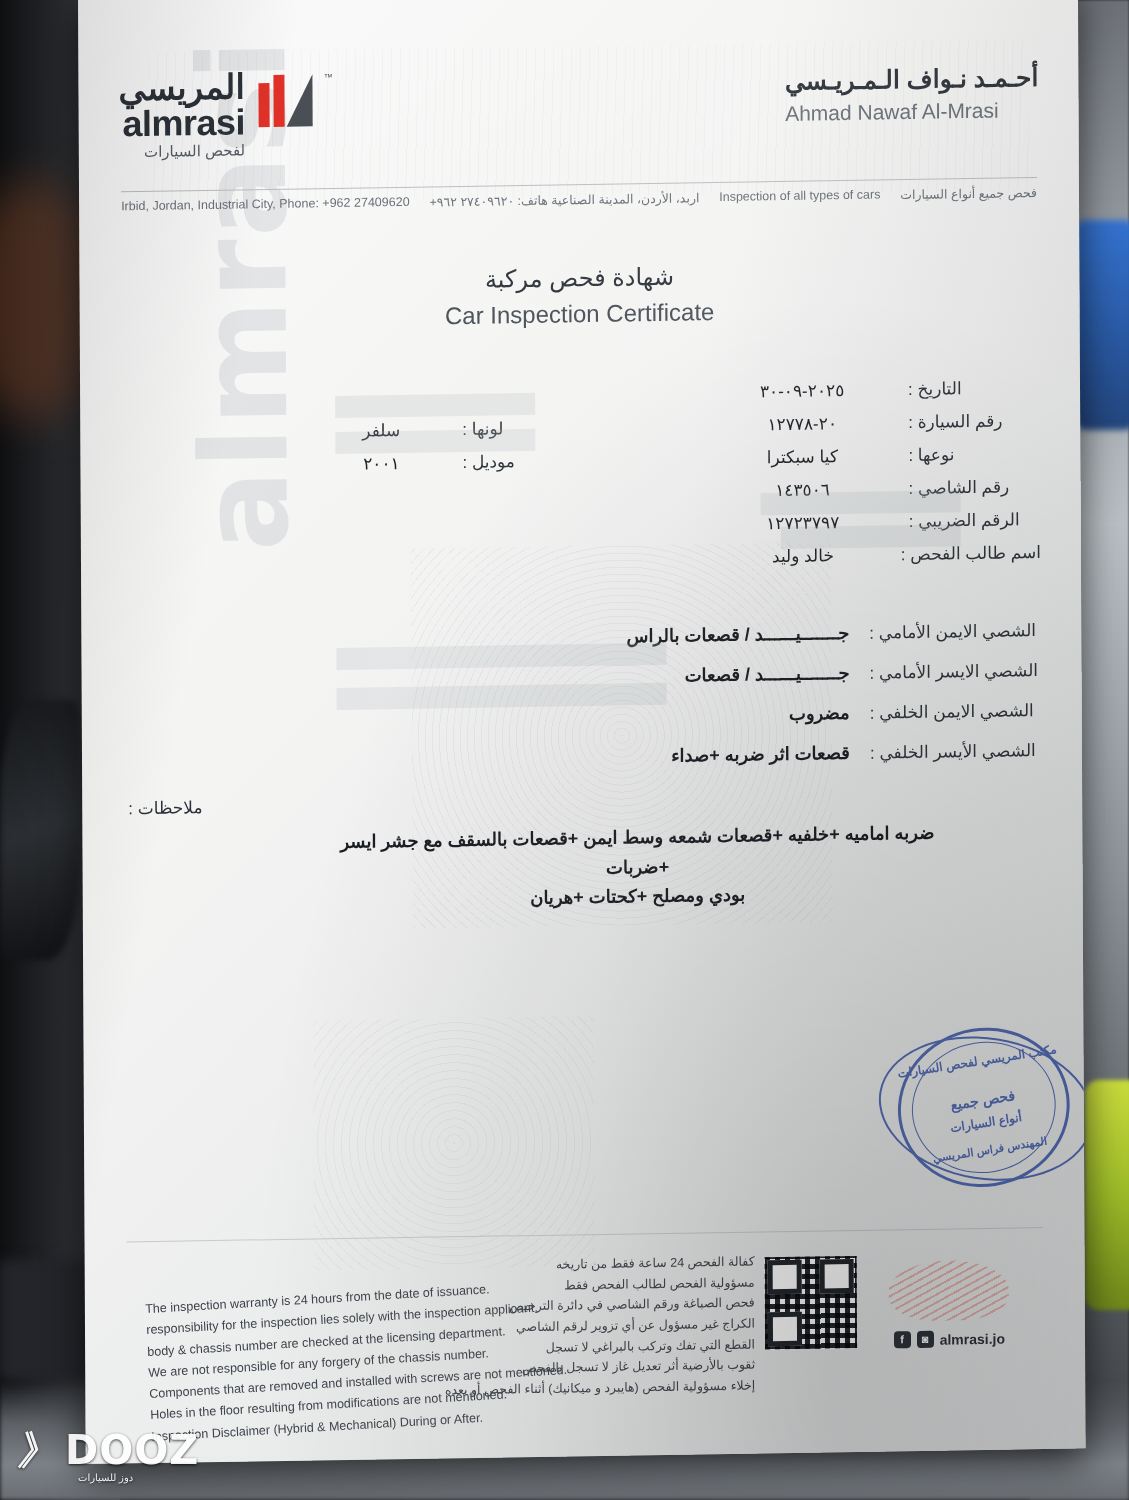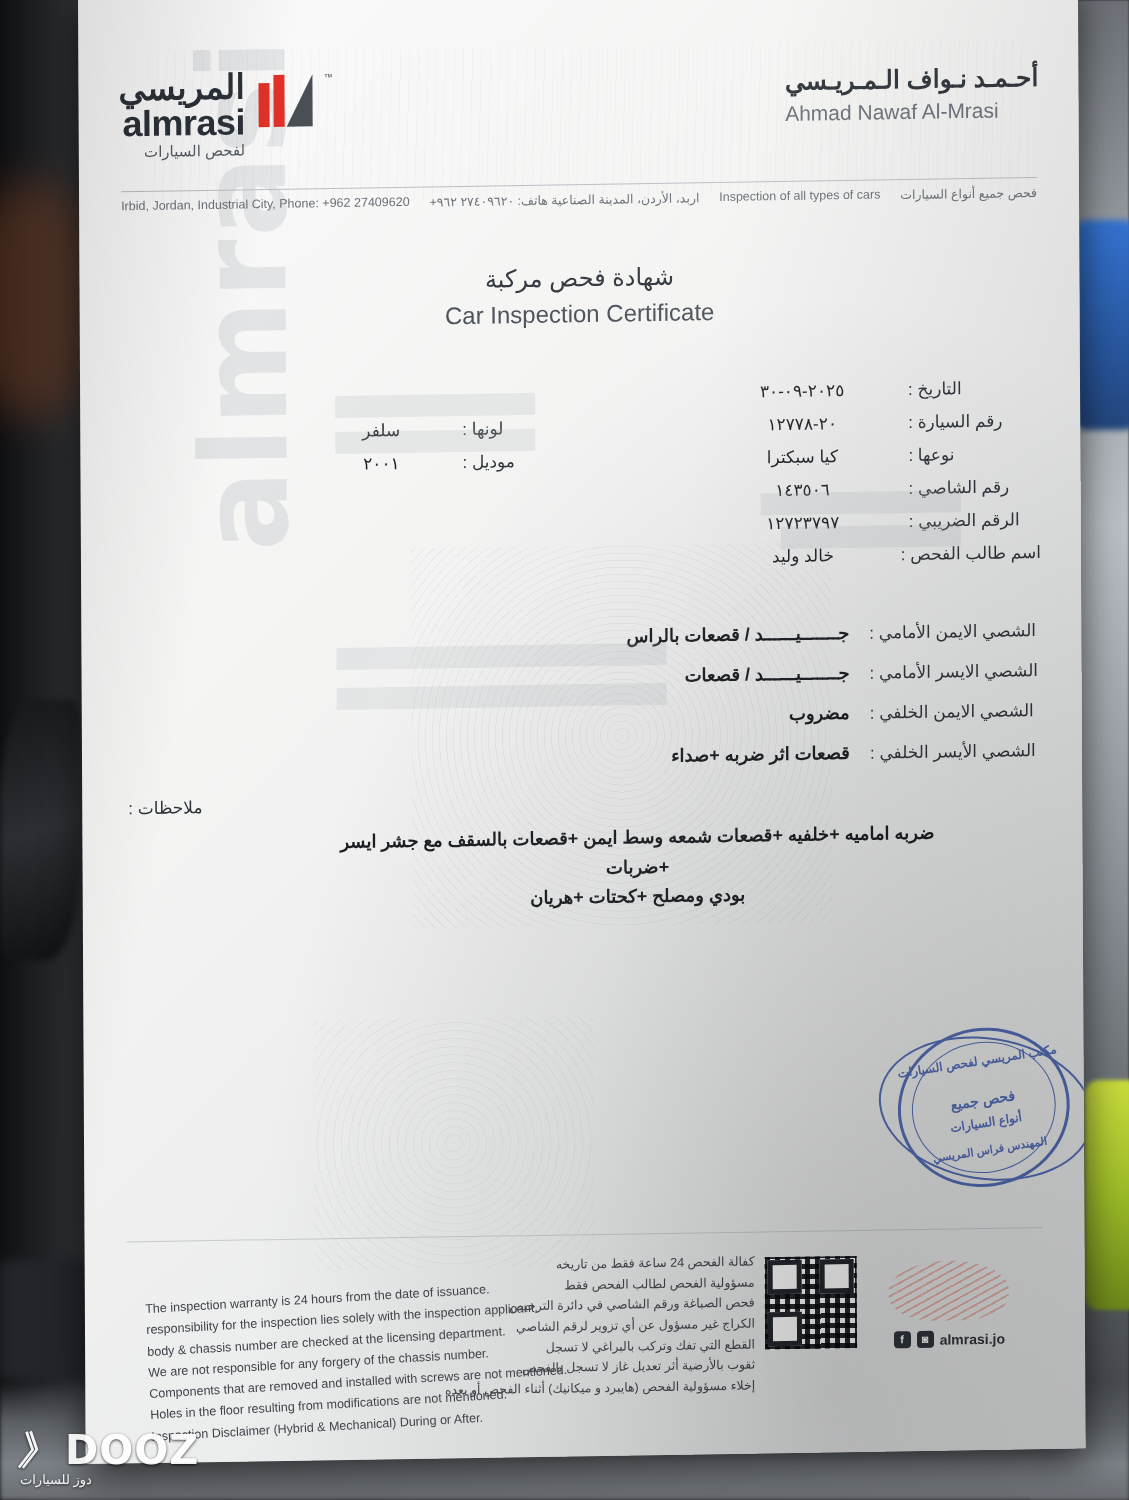--- a/index.html
+++ b/index.html
@@ -96,24 +96,24 @@
   }
   #dooz-watermark .dooz-main {
     font-size: 40px;
     font-weight: 800;
     letter-spacing: 1px;
     line-height: 1;
     font-family: "DejaVu Sans", sans-serif;
     text-shadow: 0 1px 3px rgba(0,0,0,.8);
   }
   #dooz-watermark .dooz-sub {
-    font-size: 13px;
+    font-size: 10px;
     margin-top: 2px;
     margin-right: 8px;
-    text-align: left;
+    text-align: center;
     direction: rtl;
     text-shadow: 0 1px 3px rgba(0,0,0,.8);
   }
   #dooz-watermark .chev {
     display: inline-block;
     transform: skewX(-12deg);
     margin-right: 4px;
   }
 
   

